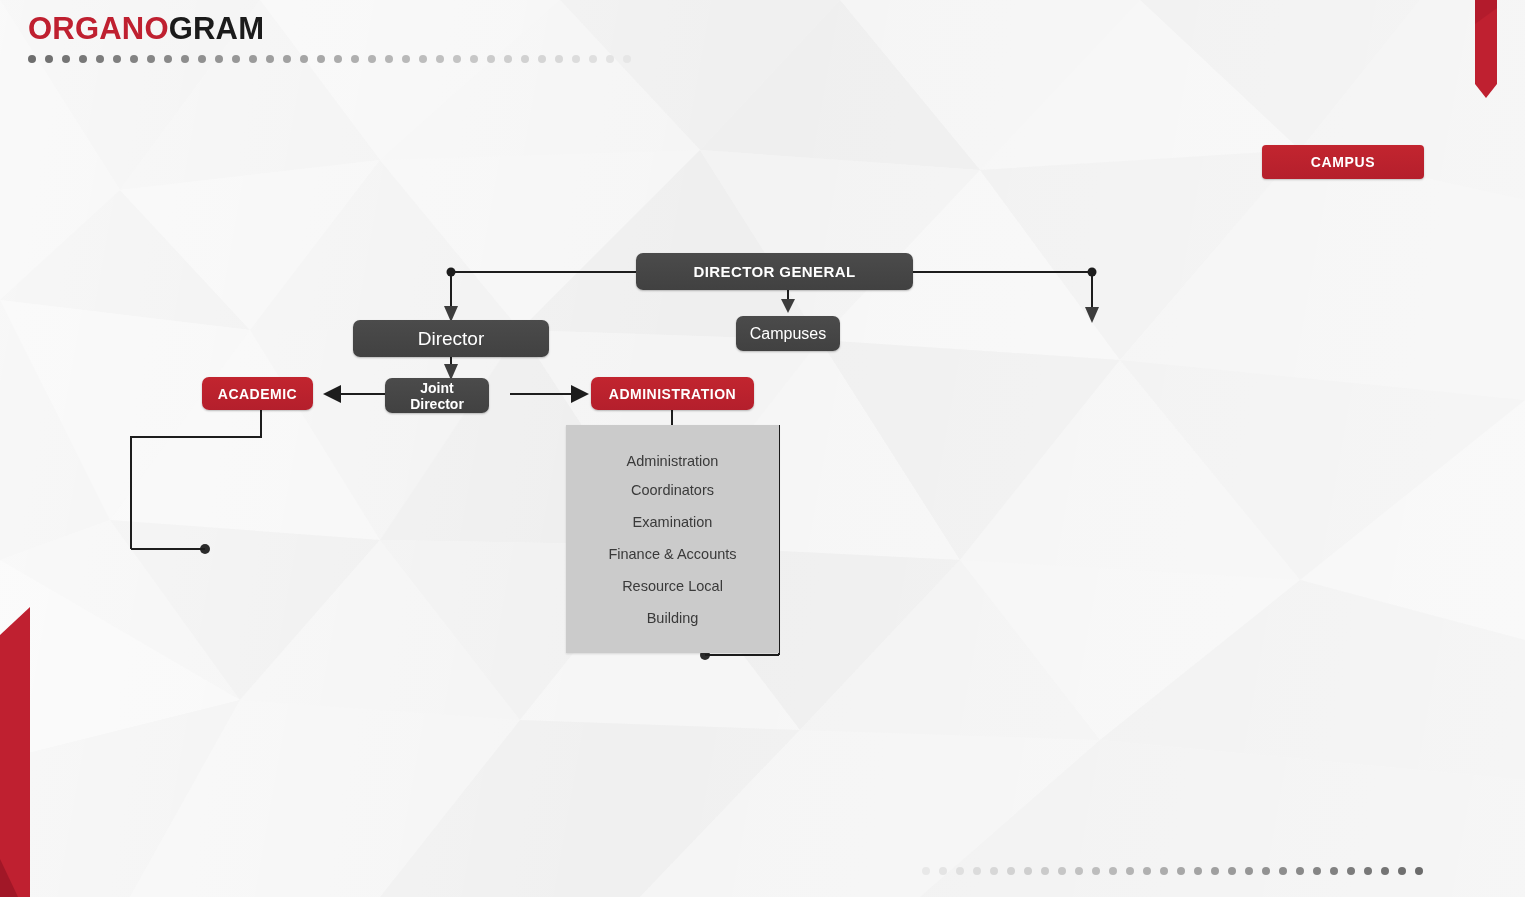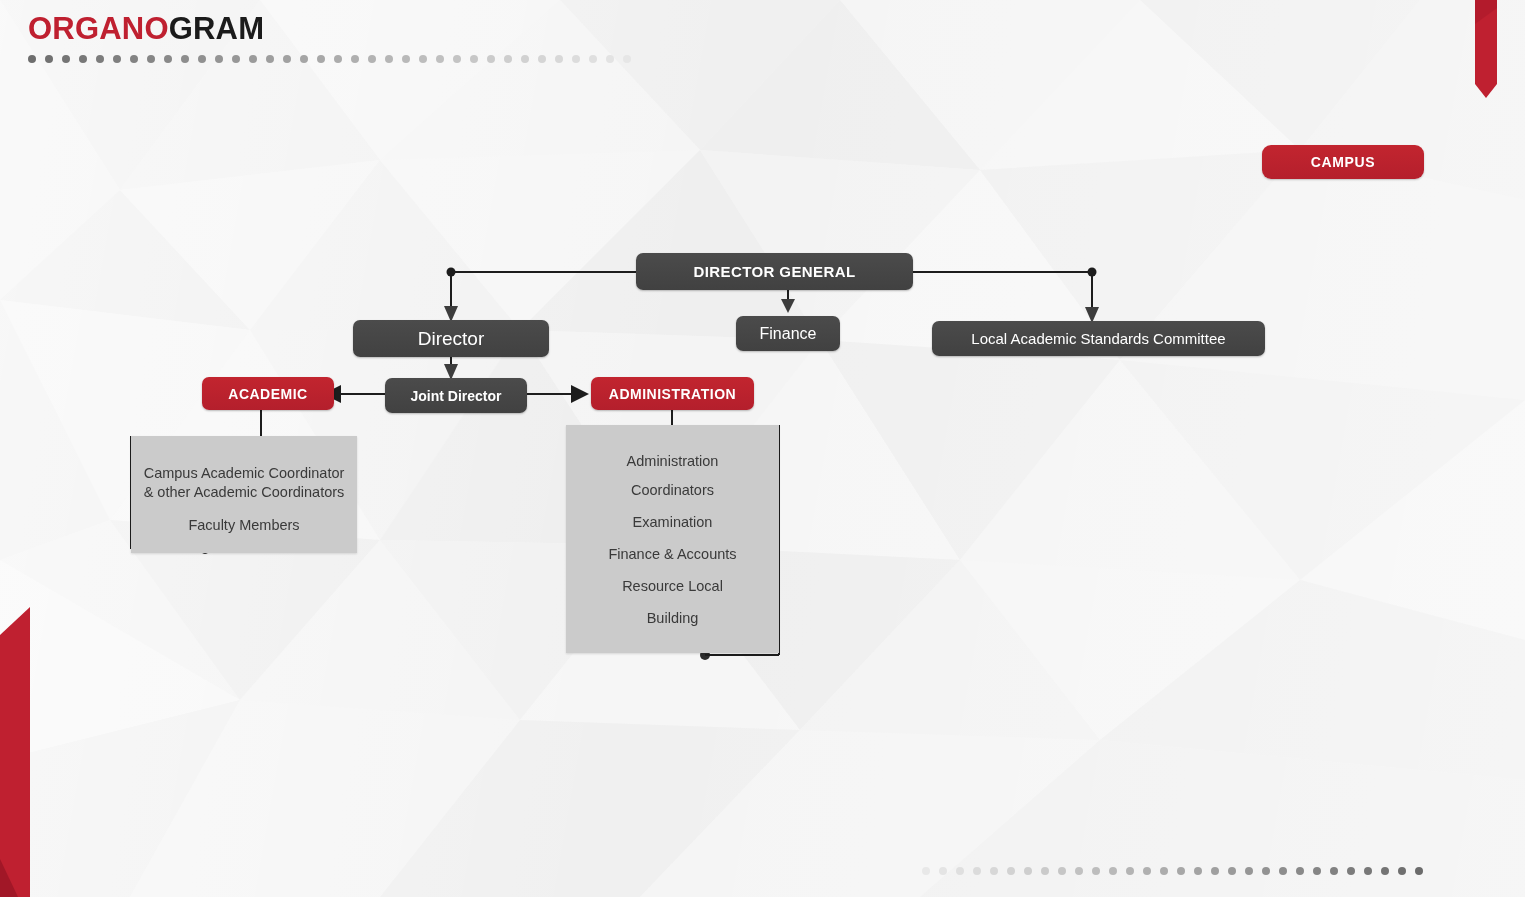--- a/index.html
+++ b/index.html
@@ -77,21 +77,21 @@
   #dots-top { left: 28px; top: 54px; }
   #dots-bottom { left: 922px; top: 866px; }
 
   
   #campus-badge {
     position: absolute;
     z-index: 5;
     left: 1262px; top: 145px;
     width: 162px; height: 34px;
     background: linear-gradient(180deg, #c2252f 0%, #b51f2c 100%);
-    border-radius: 9px;
+    border-radius: 4px;
     box-shadow: 0 1px 2px rgba(0,0,0,0.22);
     display: flex;
     align-items: center;
     justify-content: center;
     color: #ffffff;
     font-size: 14px;
     font-weight: bold;
     letter-spacing: 0.6px;
   }
 
@@ -139,26 +139,26 @@
     width: 104px; height: 35px;
     font-size: 16px; font-weight: normal;
   }
   #node-lasc {
     left: 932px; top: 321px;
     width: 333px; height: 35px;
     font-size: 15px; font-weight: normal;
   }
   #node-joint-director {
     left: 385px; top: 378px;
-    width: 142px; height: 35px;
+    width: 104px; height: 35px;
     font-size: 14px; font-weight: bold;
   }
   #node-academic {
     left: 202px; top: 377px;
-    width: 132px; height: 33px;
+    width: 111px; height: 33px;
     font-size: 14px; font-weight: bold; letter-spacing: 0.5px;
   }
   #node-administration {
     left: 591px; top: 377px;
     width: 163px; height: 33px;
     font-size: 14px; font-weight: bold; letter-spacing: 0.5px;
   }
 
   
   .panel {
@@ -372,41 +372,32 @@
     <polygon points="589,394 571,385 571,403" fill="#1d1d1d"></polygon>
   </svg>
 
   <div class="node dark" id="node-director-general">
     <span>DIRECTOR GENERAL</span>
   </div>
   <div class="node dark" id="node-director">
     <span>Director</span>
   </div>
   <div class="node dark" id="node-campuses">
-    <span>Finance</span>
-  </div>
-  <div class="node dark" id="node-lasc">
-    <span>Local Academic Standards Committee</span>
+    <span>Campuses</span>
   </div>
   <div class="node dark" id="node-joint-director">
     <span>Joint Director</span>
   </div>
   <div class="node red" id="node-academic">
     <span>ACADEMIC</span>
   </div>
   <div class="node red" id="node-administration">
     <span>ADMINISTRATION</span>
   </div>
 
-  <div class="panel" id="panel-academic">
-    <div class="panel-line">Campus Academic Coordinator</div>
-    <div class="panel-line">&amp; other Academic Coordinators</div>
-    <div class="gap"></div>
-    <div class="panel-line">Faculty Members</div>
-  </div>
 
   <div class="panel" id="panel-administration">
     <div class="panel-line tight">Administration</div>
     <div class="panel-line">Coordinators</div>
     <div class="panel-line">Examination</div>
     <div class="panel-line">Finance &amp; Accounts</div>
     <div class="panel-line">Resource Local</div>
     <div class="panel-line">Building</div>
   </div>
 

